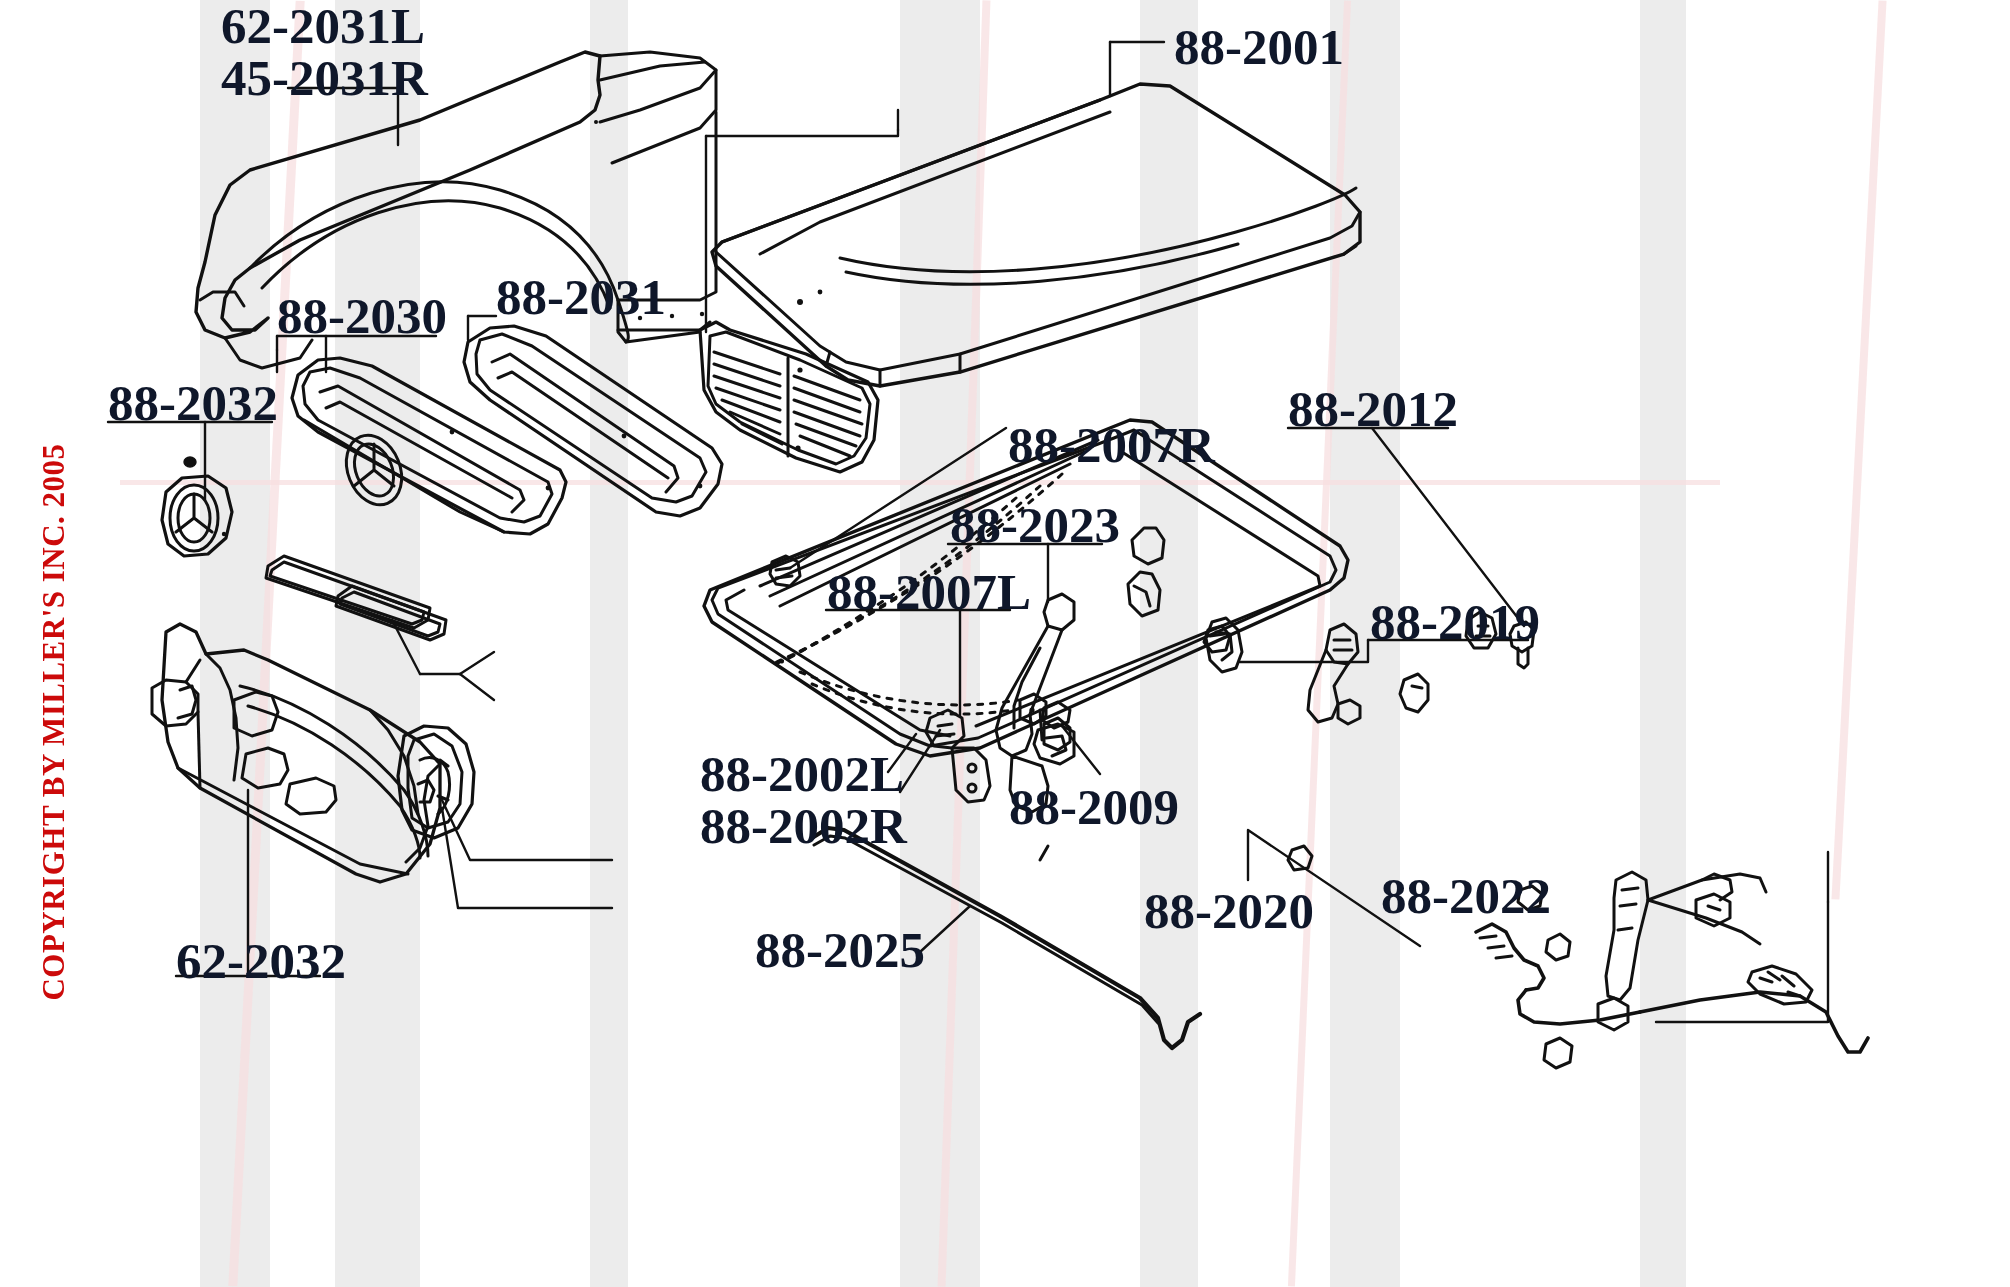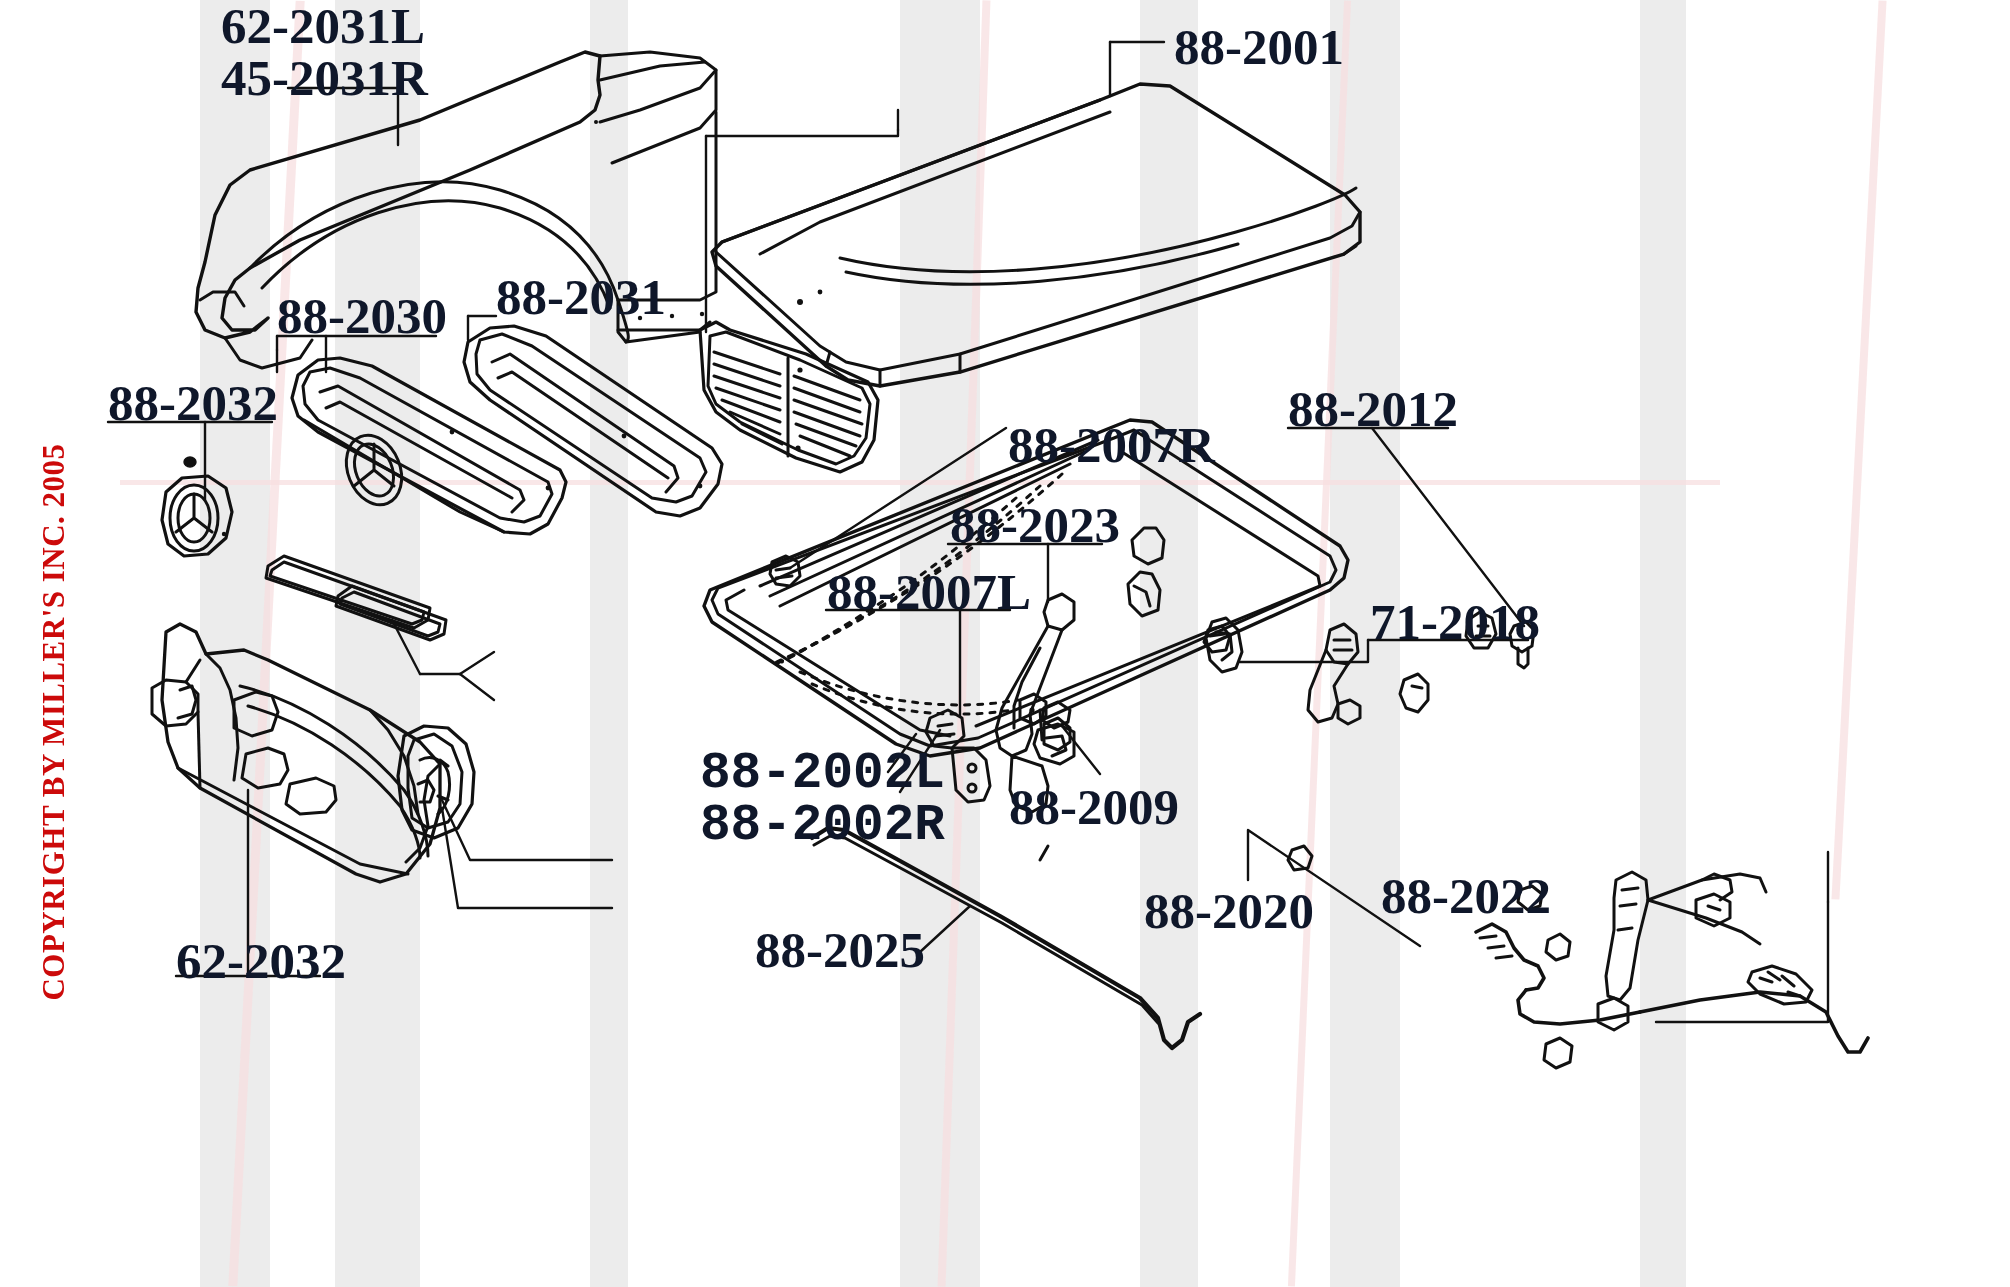--- a/index.html
+++ b/index.html
@@ -396,25 +396,25 @@
 
   <div class="lbl" style="left:950px;top:500px;">
     <div>88-2023</div>
   </div>
 
   <div class="lbl" style="left:827px;top:567px;">
     <div>88-2007L</div>
   </div>
 
   <div class="lbl" style="left:1370px;top:597px;">
-    <div>71-2018</div>
-  </div>
-
-
-  <div class="lbl two" style="left:700px;top:748px;font-family:Liberation Mono, monospace;">
+    <div>88-2019</div>
+  </div>
+
+
+  <div class="lbl two" style="left:700px;top:748px;">
     <div>88-2002L</div>
     <div>88-2002R</div>
   </div>
 
   <div class="lbl" style="left:1009px;top:782px;">
     <div>88-2009</div>
   </div>
 
 
   <div class="lbl" style="left:1381px;top:855px;margin-top:16px;">

